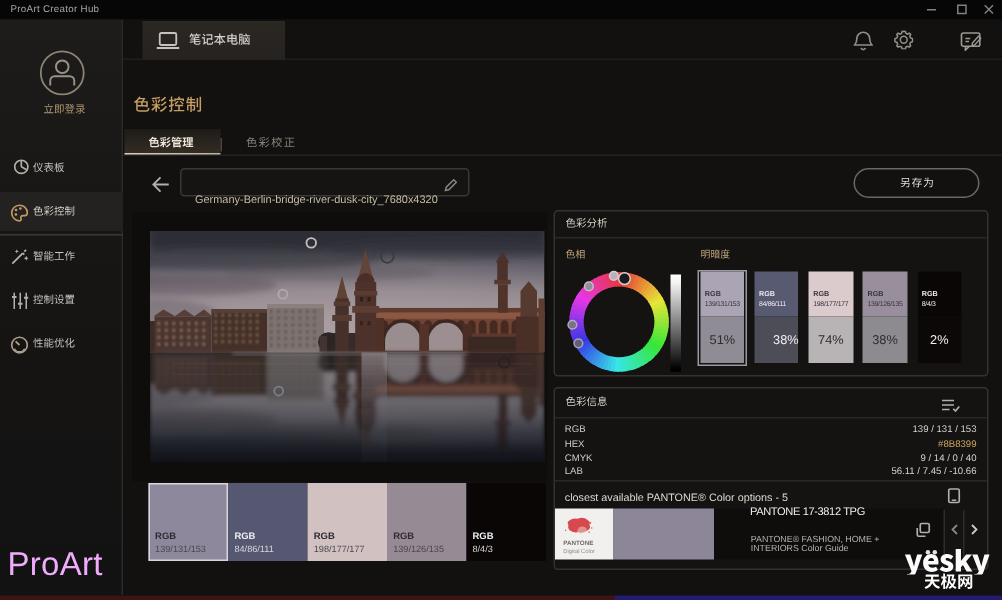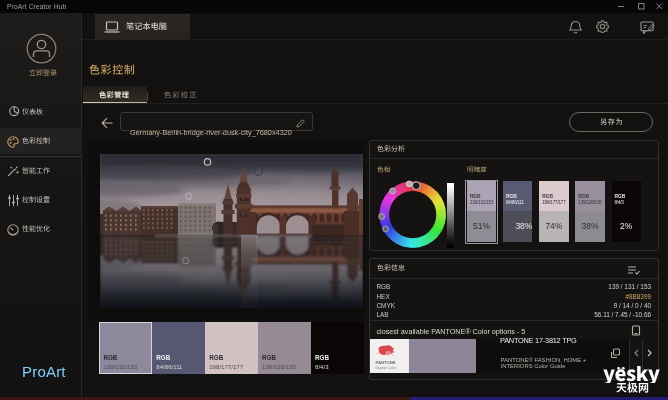--- a/index.html
+++ b/index.html
@@ -62,21 +62,21 @@
     <path d="M4.865 2.289C5.306 2.688 5.901 3.255 6.188 3.577L6.531 3.234C6.223 2.919 5.628 2.38 5.187 2.002ZM3.92 2.0090000000000003C3.591 2.471 3.08 2.94 2.59 3.255C2.688 3.346 2.856 3.556 2.919 3.654C3.423 3.29 4.0040000000000004 2.723 4.382 2.177ZM1.1480000000000001 0.2729999999999997V1.638H0.301V2.135H1.1480000000000001V3.8080000000000003C0.798 3.927 0.47600000000000003 4.025 0.224 4.102L0.343 4.627L1.1480000000000001 4.333V6.048C1.1480000000000001 6.146 1.113 6.174 1.029 6.174C0.9450000000000001 6.181 0.672 6.181 0.371 6.174C0.441 6.314 0.504 6.531000000000001 0.518 6.657C0.9590000000000001 6.664 1.239 6.643 1.4000000000000001 6.566C1.575 6.482 1.6380000000000001 6.335 1.6380000000000001 6.048V4.1579999999999995L2.394 3.8850000000000002L2.31 3.402L1.6380000000000001 3.64V2.135H2.366V1.638H1.6380000000000001V0.2729999999999997ZM2.324 6.0200000000000005V6.489H6.748V6.0200000000000005H4.823V4.263H6.251V3.794H2.891V4.263H4.291V6.0200000000000005ZM4.116 0.399C4.214 0.6159999999999997 4.333 0.8959999999999999 4.417 1.1269999999999998H2.569V2.352H3.045V1.5890000000000004H6.174V2.282H6.678V1.1269999999999998H4.984C4.9 0.8819999999999997 4.746 0.5460000000000003 4.606 0.2729999999999997Z M11.732 0.9240000000000004V4.802H12.229V0.9240000000000004ZM12.978 0.34999999999999964V5.9990000000000006C12.978 6.111 12.943000000000001 6.146 12.838000000000001 6.146C12.705 6.1530000000000005 12.312999999999999 6.1530000000000005 11.9 6.139C11.969999999999999 6.3 12.047 6.545 12.075 6.692C12.600000000000001 6.692 12.985 6.678 13.195 6.594C13.411999999999999 6.496 13.496 6.3420000000000005 13.496 5.992V0.34999999999999964ZM7.994 0.4480000000000004C7.8469999999999995 1.1269999999999998 7.609 1.827 7.287 2.2960000000000003C7.42 2.345 7.651 2.436 7.756 2.492C7.875 2.289 7.994 2.0440000000000005 8.106 1.771H9.023V2.5060000000000002H7.315V2.989H9.023V3.7030000000000003H7.6370000000000005V6.146H8.113V4.179H9.023V6.713H9.527000000000001V4.179H10.5V5.614C10.5 5.691 10.479 5.712 10.402000000000001 5.712C10.325 5.719 10.094 5.719 9.8 5.705C9.863 5.838 9.926 6.027 9.947 6.167C10.332 6.167 10.605 6.16 10.766 6.083C10.941 5.9990000000000006 10.983 5.8660000000000005 10.983 5.628V3.7030000000000003H9.527000000000001V2.989H11.228V2.5060000000000002H9.527000000000001V1.771H10.955V1.2880000000000003H9.527000000000001V0.30799999999999983H9.023V1.2880000000000003H8.281C8.358 1.0499999999999998 8.428 0.798 8.484 0.5460000000000003Z M14.854 0.7279999999999998C15.225 1.0570000000000004 15.693999999999999 1.5259999999999998 15.911 1.827L16.268 1.4560000000000004C16.044 1.1689999999999996 15.575 0.7140000000000004 15.197 0.4059999999999997ZM14.301 2.478V2.982H15.288V5.495C15.288 5.817 15.071 6.048 14.938 6.132000000000001C15.036 6.237 15.176 6.454 15.225 6.58C15.33 6.44 15.519 6.3 16.765 5.376C16.701999999999998 5.271 16.618 5.075 16.576 4.9350000000000005L15.799 5.502V2.478ZM17.437 0.532V1.3090000000000002C17.437 1.827 17.283 2.408 16.359 2.8280000000000003C16.457 2.912 16.639 3.115 16.701999999999998 3.22C17.71 2.737 17.934 1.9809999999999999 17.934 1.3230000000000004V1.0220000000000002H19.173000000000002V2.149C19.173000000000002 2.681 19.271 2.8770000000000002 19.761 2.8770000000000002C19.838 2.8770000000000002 20.181 2.8770000000000002 20.286 2.8770000000000002C20.426000000000002 2.8770000000000002 20.573 2.87 20.657 2.842C20.636 2.723 20.622 2.52 20.608 2.387C20.524 2.408 20.377 2.422 20.279 2.422C20.188 2.422 19.873 2.422 19.796 2.422C19.684 2.422 19.67 2.359 19.67 2.1559999999999997V0.532ZM19.634999999999998 3.864C19.383 4.424 19.005 4.886 18.543 5.257C18.073999999999998 4.872 17.703 4.4030000000000005 17.451 3.864ZM16.688 3.374V3.864H17.052L16.954 3.899C17.234 4.543 17.633 5.103 18.13 5.558C17.605 5.894 17.003 6.125 16.387 6.265000000000001C16.485 6.377 16.597 6.587 16.639 6.720000000000001C17.318 6.538 17.962 6.272 18.529 5.8870000000000005C19.061 6.279 19.698 6.566 20.419 6.741C20.482 6.594 20.629 6.384 20.741 6.272C20.069 6.132000000000001 19.467 5.8870000000000005 18.956 5.558C19.551000000000002 5.04 20.027 4.368 20.307000000000002 3.493L19.985 3.353L19.894 3.374Z M25.557000000000002 0.9240000000000004H26.740000000000002V1.5540000000000003H25.557000000000002ZM23.919 0.9240000000000004H25.073999999999998V1.5540000000000003H23.919ZM22.323 0.9240000000000004H23.436V1.5540000000000003H22.323ZM22.33 3.1710000000000003V6.118H21.399V6.51H27.615000000000002V6.118H26.656V3.1710000000000003H24.465L24.563 2.758H27.454V2.345H24.64L24.717 1.939H27.265V0.5460000000000003H21.819V1.939H24.178L24.122 2.345H21.476V2.758H24.052L23.968 3.1710000000000003ZM22.834 6.118V5.684H26.137999999999998V6.118ZM22.834 4.235H26.137999999999998V4.641H22.834ZM22.834 3.92V3.528H26.137999999999998V3.92ZM22.834 4.956H26.137999999999998V5.369H22.834Z" fill="#ccc9c4"></path>
   </svg>
 <svg class="abs" style="left:7.4px;top:223.5px" width="12" height="12">
     <circle cx="6" cy="6" r="5.2" fill="none" stroke="#ab9f8c" stroke-width="1.1"></circle>
     <path d="M6 6 L3.4 3.6" stroke="#ab9f8c" stroke-width="1.2"></path>
     <path d="M2.5 8.5 a4 4 0 0 0 7 0" fill="none" stroke="#ab9f8c" stroke-width="1"></path>
   </svg>
 <svg style="position:absolute;left:21.5px;top:224.5px;overflow:visible" width="30" height="9">
     <path d="M1.204 0.28000000000000025V6.713H1.729V0.28000000000000025ZM0.56 1.6100000000000003C0.511 2.177 0.385 2.947 0.196 3.416L0.609 3.556C0.791 3.045 0.917 2.24 0.9590000000000001 1.6660000000000004ZM1.778 1.5679999999999996C1.981 1.9530000000000003 2.191 2.464 2.261 2.779L2.653 2.576C2.576 2.282 2.359 1.7850000000000001 2.149 1.407ZM2.338 5.971V6.468H6.643V5.971H4.8790000000000004V4.214H6.321V3.724H4.8790000000000004V2.2680000000000002H6.4750000000000005V1.7640000000000002H4.8790000000000004V0.30799999999999983H4.347V1.7640000000000002H3.479C3.5700000000000003 1.4210000000000003 3.654 1.0499999999999998 3.724 0.6859999999999999L3.213 0.6020000000000003C3.052 1.5540000000000003 2.7720000000000002 2.5060000000000002 2.366 3.115C2.492 3.1710000000000003 2.73 3.29 2.835 3.36C3.017 3.059 3.178 2.688 3.318 2.2680000000000002H4.347V3.724H2.863V4.214H4.347V5.971Z M9.681000000000001 3.22V3.822H8.19V3.22ZM7.7 2.7720000000000002V6.713H8.19V5.285H9.681000000000001V6.104C9.681000000000001 6.195 9.66 6.223 9.568999999999999 6.223C9.464 6.23 9.17 6.23 8.841 6.216C8.911 6.356 8.988 6.559 9.016 6.699C9.457 6.699 9.758 6.692 9.954 6.615C10.143 6.531000000000001 10.199 6.384 10.199 6.111V2.7720000000000002ZM8.19 4.235H9.681000000000001V4.872H8.19ZM13.006 0.8049999999999997C12.607 1.0149999999999997 11.977 1.2670000000000003 11.375 1.4699999999999998V0.2939999999999996H10.857V2.618C10.857 3.192 11.032 3.353 11.704 3.353C11.844000000000001 3.353 12.754000000000001 3.353 12.908000000000001 3.353C13.461 3.353 13.622 3.122 13.678 2.2680000000000002C13.530999999999999 2.233 13.321 2.1559999999999997 13.216000000000001 2.0650000000000004C13.181000000000001 2.758 13.132000000000001 2.8770000000000002 12.859 2.8770000000000002C12.663 2.8770000000000002 11.893 2.8770000000000002 11.746 2.8770000000000002C11.431000000000001 2.8770000000000002 11.375 2.835 11.375 2.611V1.8970000000000002C12.054 1.7009999999999996 12.803 1.4489999999999998 13.356 1.197ZM13.09 3.927C12.684000000000001 4.186 12.012 4.459 11.375 4.6690000000000005V3.549H10.857V5.915C10.857 6.503 11.039 6.657 11.718 6.657C11.865 6.657 12.789 6.657 12.943000000000001 6.657C13.530999999999999 6.657 13.678 6.405 13.741 5.4670000000000005C13.600999999999999 5.432 13.391 5.348 13.272 5.264C13.244 6.055 13.187999999999999 6.188 12.901 6.188C12.698 6.188 11.921 6.188 11.767 6.188C11.437999999999999 6.188 11.375 6.146 11.375 5.922V5.103C12.082 4.907 12.887 4.634 13.433 4.319ZM7.588 2.289C7.735 2.226 7.98 2.1910000000000003 9.898 2.058C9.961 2.1910000000000003 10.017 2.317 10.059000000000001 2.4290000000000003L10.514 2.219C10.367 1.7990000000000004 9.975 1.1689999999999996 9.611 0.7000000000000002L9.184000000000001 0.8680000000000003C9.359 1.1059999999999999 9.534 1.3860000000000001 9.688 1.6589999999999998L8.148 1.7430000000000003C8.449 1.3719999999999999 8.764 0.9030000000000005 9.009 0.43400000000000016L8.463000000000001 0.266C8.239 0.8120000000000003 7.854 1.3650000000000002 7.735 1.5120000000000005C7.616 1.6589999999999998 7.511 1.7640000000000002 7.406 1.7850000000000001C7.469 1.9249999999999998 7.5600000000000005 2.177 7.588 2.289Z M18.466 2.989V5.789C18.466 6.363 18.606 6.531000000000001 19.159 6.531000000000001C19.278 6.531000000000001 19.859 6.531000000000001 19.978 6.531000000000001C20.489 6.531000000000001 20.622 6.237 20.671 5.18C20.531 5.145 20.314 5.054 20.201999999999998 4.963C20.181 5.8870000000000005 20.146 6.048 19.936 6.048C19.803 6.048 19.326999999999998 6.048 19.222 6.048C19.012 6.048 18.977 5.9990000000000006 18.977 5.789V2.989ZM18.893 0.7140000000000004C19.236 1.0430000000000001 19.649 1.505 19.838 1.7919999999999998L20.223 1.4980000000000002C20.02 1.2110000000000003 19.6 0.7700000000000005 19.256999999999998 0.46199999999999974ZM17.647 0.3639999999999999C17.647 0.8890000000000002 17.64 1.4210000000000003 17.619 1.939H16.037V2.443H17.591C17.479 4.025 17.122 5.4670000000000005 15.925 6.307C16.058 6.398000000000001 16.226 6.566 16.31 6.692C17.598 5.761 17.990000000000002 4.172000000000001 18.116 2.443H20.65V1.939H18.144C18.165 1.4139999999999997 18.172 0.8890000000000002 18.172 0.3639999999999999ZM15.897 0.2939999999999996C15.526 1.3579999999999997 14.91 2.408 14.259 3.087C14.357 3.213 14.511 3.486 14.56 3.612C14.763 3.388 14.966 3.136 15.155 2.863V6.720000000000001H15.659V2.051C15.946 1.54 16.191 0.9939999999999998 16.394 0.4480000000000004Z M27.069 1.295C26.579 2.0440000000000005 25.907 2.737 25.172 3.318V0.4059999999999997H24.612000000000002V3.738C24.164 4.053 23.701999999999998 4.3260000000000005 23.254 4.55C23.387 4.648 23.555 4.83 23.639 4.949C23.961 4.781000000000001 24.29 4.5920000000000005 24.612000000000002 4.382V5.593C24.612000000000002 6.377 24.822 6.594 25.522 6.594C25.676000000000002 6.594 26.607 6.594 26.768 6.594C27.509999999999998 6.594 27.657 6.132000000000001 27.734 4.823C27.573 4.781000000000001 27.349 4.6690000000000005 27.209 4.564C27.16 5.761 27.111 6.069 26.740000000000002 6.069C26.537 6.069 25.746000000000002 6.069 25.578 6.069C25.242 6.069 25.172 5.992 25.172 5.607V3.997C26.075 3.339 26.929000000000002 2.5340000000000003 27.573 1.6310000000000002ZM23.191 0.28000000000000025C22.764 1.351 22.05 2.394 21.294 3.0660000000000003C21.406 3.185 21.581 3.458 21.644 3.577C21.917 3.311 22.19 2.996 22.449 2.646V6.720000000000001H23.002V1.827C23.268 1.3860000000000001 23.512999999999998 0.9100000000000001 23.709 0.44099999999999984Z" fill="#ccc9c4"></path>
   </svg>
-<div class="abs" style="left:22px;top:363px;font-size:15px;color:#7dd3fc;letter-spacing:.2px">ProArt</div>
+<div class="abs" style="left:5px;top:363px;font-size:22px;color:#f0abfc;letter-spacing:.2px">ProArt</div>
 <div class="abs" style="left:82px;top:13px;width:586px;height:27px;background:#121110;border-bottom:1px solid #201e1c"></div>
 <div class="abs" style="left:95px;top:13.5px;width:95px;height:26.5px;background:linear-gradient(180deg,#2b2723,#262220)"></div>
 <svg class="abs" style="left:104px;top:20.5px" width="16" height="13">
     <rect x="2.5" y="1" width="11" height="8" rx="1" fill="none" stroke="#c6c3be" stroke-width="1.2"></rect>
     <path d="M.5 11 h15" stroke="#c6c3be" stroke-width="1.2"></path>
   </svg>
 <svg style="position:absolute;left:126px;top:22.3px;overflow:visible" width="43" height="10">
     <path d="M0.44279999999999997 5.7974 0.5166 6.469799999999999 3.3865999999999996 6.2402V6.7486C3.3865999999999996 7.5931999999999995 3.6653999999999995 7.822799999999999 4.682199999999999 7.822799999999999C4.903599999999999 7.822799999999999 6.215599999999999 7.822799999999999 6.453399999999999 7.822799999999999C7.289799999999999 7.822799999999999 7.519399999999999 7.544 7.617799999999999 6.551799999999999C7.404599999999999 6.5108 7.0847999999999995 6.395999999999999 6.912599999999999 6.273C6.855199999999999 7.0028 6.789599999999999 7.150399999999999 6.395999999999999 7.150399999999999C6.1008 7.150399999999999 4.977399999999999 7.150399999999999 4.7478 7.150399999999999C4.263999999999999 7.150399999999999 4.173799999999999 7.076599999999999 4.173799999999999 6.740399999999999V6.182799999999999L7.773599999999999 5.8957999999999995L7.699799999999999 5.231599999999999L4.173799999999999 5.5104V4.797L7.0847999999999995 4.567399999999999L7.010999999999999 3.936L4.173799999999999 4.1491999999999996V3.5505999999999998C5.2562 3.4522 6.289399999999999 3.3127999999999997 7.1175999999999995 3.1323999999999996L6.740399999999999 2.4928C5.329999999999999 2.8044000000000002 3.0093999999999994 3.0093999999999994 0.9839999999999999 3.0995999999999997C1.0577999999999999 3.2718 1.1398 3.5505999999999998 1.1562 3.7392C1.8695999999999997 3.7146 2.6321999999999997 3.6735999999999995 3.3865999999999996 3.6161999999999996V4.2066L0.8363999999999999 4.4033999999999995L0.9101999999999999 5.0512L3.3865999999999996 4.8544V5.567799999999999ZM1.4759999999999998 0.24600000000000044C1.2217999999999998 1.0414000000000003 0.7707999999999999 1.8368000000000002 0.24599999999999997 2.3533999999999997C0.43459999999999993 2.46 0.7544 2.665 0.9019999999999999 2.7798C1.1643999999999999 2.4845999999999995 1.4185999999999999 2.0991999999999997 1.6563999999999999 1.681H1.9515999999999998C2.1565999999999996 2.0582000000000003 2.3697999999999997 2.4928 2.4435999999999996 2.7798L3.1159999999999997 2.5092C3.0422 2.2878 2.8945999999999996 1.9762000000000004 2.7305999999999995 1.681H3.9277999999999995V1.0250000000000004H1.9843999999999997C2.0745999999999998 0.8281999999999998 2.1565999999999996 0.6314000000000002 2.2221999999999995 0.43460000000000054ZM4.755999999999999 0.24600000000000044C4.51 1.0250000000000004 4.058999999999999 1.7793999999999999 3.5095999999999994 2.2632000000000003C3.6981999999999995 2.3616 4.026199999999999 2.5747999999999998 4.173799999999999 2.7059999999999995C4.444399999999999 2.4353999999999996 4.706799999999999 2.0746 4.944599999999999 1.681H5.411999999999999C5.5924 1.9844 5.772799999999999 2.3288 5.8466 2.5747999999999998L6.518999999999999 2.3205999999999998C6.453399999999999 2.1402 6.3386 1.9105999999999996 6.199199999999999 1.681H7.724399999999999V1.0250000000000004H5.280799999999999C5.3709999999999996 0.8281999999999998 5.444799999999999 0.6314000000000002 5.510399999999999 0.4264000000000001Z M9.142999999999999 0.9430000000000005C9.594 1.3529999999999998 10.184399999999998 1.9352 10.454999999999998 2.3042L11.012599999999999 1.7548000000000004C10.7174 1.3940000000000001 10.118799999999998 0.8445999999999998 9.6596 0.4674000000000005ZM8.5526 2.8453999999999997V3.5915999999999997H9.807199999999998V6.3549999999999995C9.807199999999998 6.7814 9.5612 7.076599999999999 9.405399999999998 7.207799999999999C9.5366 7.3225999999999996 9.741599999999998 7.6095999999999995 9.823599999999999 7.773599999999999C9.954799999999999 7.601399999999999 10.192599999999999 7.412799999999999 11.578399999999998 6.420599999999999C11.4964 6.264799999999999 11.3898 5.953199999999999 11.340599999999998 5.739999999999999L10.578 6.264799999999999V2.8453999999999997ZM11.619399999999999 0.8528000000000002V1.6235999999999997H14.800999999999998V3.5178H11.775199999999998V6.6255999999999995C11.775199999999998 7.544 12.094999999999999 7.7818 13.095399999999998 7.7818C13.308599999999998 7.7818 14.604199999999999 7.7818 14.825599999999998 7.7818C15.776799999999998 7.7818 16.022799999999997 7.396399999999999 16.129399999999997 6.0188C15.899799999999999 5.9696 15.563599999999997 5.8384 15.383199999999999 5.699C15.334 6.8306 15.251999999999999 7.0356 14.776399999999999 7.0356C14.481199999999998 7.0356 13.3906 7.0356 13.160999999999998 7.0356C12.660799999999998 7.0356 12.578799999999998 6.97 12.578799999999998 6.6255999999999995V4.2558H14.800999999999998V4.6739999999999995H15.579999999999998V0.8528000000000002Z M20.081799999999998 2.7552000000000003V5.649799999999999H18.285999999999998C18.9748 4.8544 19.565199999999997 3.8457999999999997 19.9834 2.7552000000000003ZM20.901799999999998 2.7552000000000003H20.9838C21.3938 3.8375999999999997 21.976 4.8544 22.673 5.649799999999999H20.901799999999998ZM20.081799999999998 0.29520000000000035V1.9597999999999995H16.9084V2.7552000000000003H19.188C18.630399999999998 4.0836 17.6956 5.346399999999999 16.6542 6.010599999999999C16.842799999999997 6.158199999999999 17.096999999999998 6.4452 17.228199999999998 6.633799999999999C17.589 6.3713999999999995 17.9334 6.0516 18.2532 5.682599999999999V6.436999999999999H20.081799999999998V7.904799999999999H20.901799999999998V6.436999999999999H22.730399999999996V5.7154C23.041999999999998 6.059799999999999 23.369999999999997 6.363199999999999 23.722599999999996 6.6091999999999995C23.862 6.395999999999999 24.1408 6.092599999999999 24.3376 5.928599999999999C23.2716 5.289 22.328599999999998 4.058999999999999 21.770999999999997 2.7552000000000003H24.107999999999997V1.9597999999999995H20.901799999999998V0.29520000000000035Z M28.224399999999996 3.9688V4.969199999999999H26.379399999999997V3.9688ZM29.052599999999998 3.9688H30.938599999999997V4.969199999999999H29.052599999999998ZM28.224399999999996 3.2472H26.379399999999997V2.2386H28.224399999999996ZM29.052599999999998 3.2472V2.2386H30.938599999999997V3.2472ZM25.575799999999997 1.4842000000000004V6.215599999999999H26.379399999999997V5.723599999999999H28.224399999999996V6.4041999999999994C28.224399999999996 7.4948 28.5114 7.7818 29.5282 7.7818C29.757799999999996 7.7818 30.995999999999995 7.7818 31.233799999999995 7.7818C32.1686 7.7818 32.41459999999999 7.330799999999999 32.529399999999995 6.068C32.291599999999995 6.010599999999999 31.955399999999997 5.8629999999999995 31.758599999999998 5.723599999999999C31.692999999999998 6.7486 31.610999999999997 7.0028 31.176399999999997 7.0028C30.913999999999998 7.0028 29.831599999999998 7.0028 29.601999999999997 7.0028C29.126399999999997 7.0028 29.052599999999998 6.912599999999999 29.052599999999998 6.420599999999999V5.723599999999999H31.733999999999998V1.4842000000000004H29.052599999999998V0.31979999999999986H28.224399999999996V1.4842000000000004Z M38.7286 2.3533999999999997C38.59739999999999 2.8781999999999996 38.4252 3.3865999999999996 38.2202 3.8621999999999996C37.9496 3.5014 37.6626 3.1487999999999996 37.391999999999996 2.8372L36.883599999999994 3.2143999999999995C37.2198 3.6079999999999997 37.5806 4.0672 37.90859999999999 4.5264C37.605199999999996 5.0922 37.252599999999994 5.584199999999999 36.8426 5.977799999999999C36.990199999999994 6.1008 37.2362 6.363199999999999 37.3428 6.4944C37.703599999999994 6.1171999999999995 38.0316 5.6579999999999995 38.3268 5.1331999999999995C38.59739999999999 5.5432 38.827 5.920399999999999 38.974599999999995 6.231999999999999L39.523999999999994 5.7974C39.33539999999999 5.4201999999999995 39.023799999999994 4.9528 38.6712 4.4608C38.9582 3.8539999999999996 39.187799999999996 3.1898 39.3764 2.5010000000000003ZM39.638799999999996 2.7880000000000003V6.7814H36.8426V2.8125999999999998H36.1128V7.502999999999999H39.638799999999996V7.888399999999999H40.352199999999996V2.7880000000000003ZM37.4248 0.5084C37.605199999999996 0.8117999999999999 37.7938 1.189 37.9332 1.5006000000000004H35.932399999999994V2.2303999999999995H40.5736V1.5006000000000004H38.712199999999996L38.75319999999999 1.4842000000000004C38.630199999999995 1.1643999999999997 38.3514 0.6560000000000006 38.1136 0.2869999999999999ZM35.0304 1.1972000000000005V2.5174000000000003H34.153V1.1972000000000005ZM33.4724 0.5822000000000003V3.6161999999999996C33.4724 4.7888 33.4396 6.3877999999999995 32.9886 7.502999999999999C33.1444 7.584999999999999 33.4396 7.806399999999999 33.554399999999994 7.937599999999999C33.8906 7.142199999999999 34.0464 6.068 34.111999999999995 5.0676H35.0304V7.043799999999999C35.0304 7.1339999999999995 35.005799999999994 7.166799999999999 34.9156 7.166799999999999C34.8336 7.166799999999999 34.587599999999995 7.166799999999999 34.325199999999995 7.158599999999999C34.4154 7.3389999999999995 34.513799999999996 7.650599999999999 34.530199999999994 7.839199999999999C34.9484 7.839199999999999 35.227199999999996 7.822799999999999 35.432199999999995 7.699799999999999C35.629 7.584999999999999 35.6864 7.379999999999999 35.6864 7.052V0.5822000000000003ZM35.0304 3.157V4.4033999999999995H34.1448L34.153 3.6161999999999996V3.157Z" fill="#d6d3ce"></path>
   </svg>
 <svg class="abs" style="left:569px;top:19.5px" width="13" height="14">

